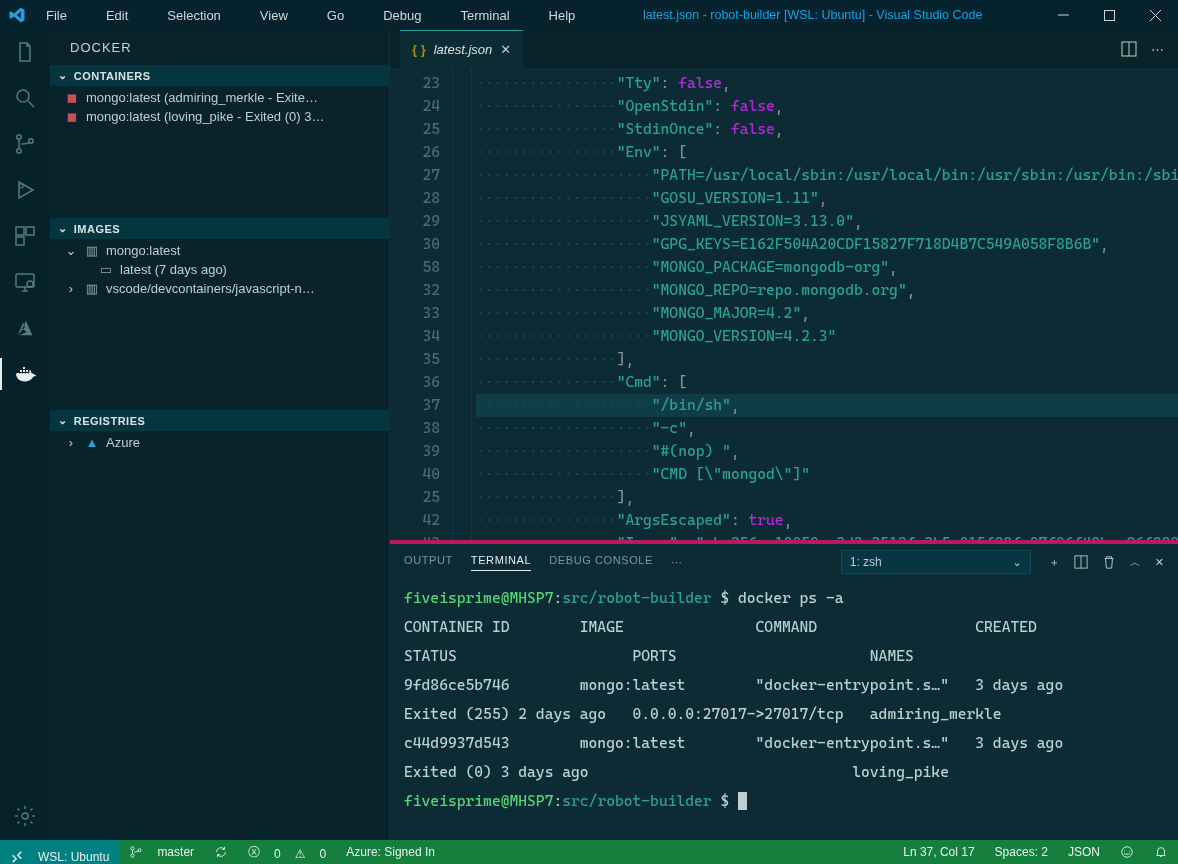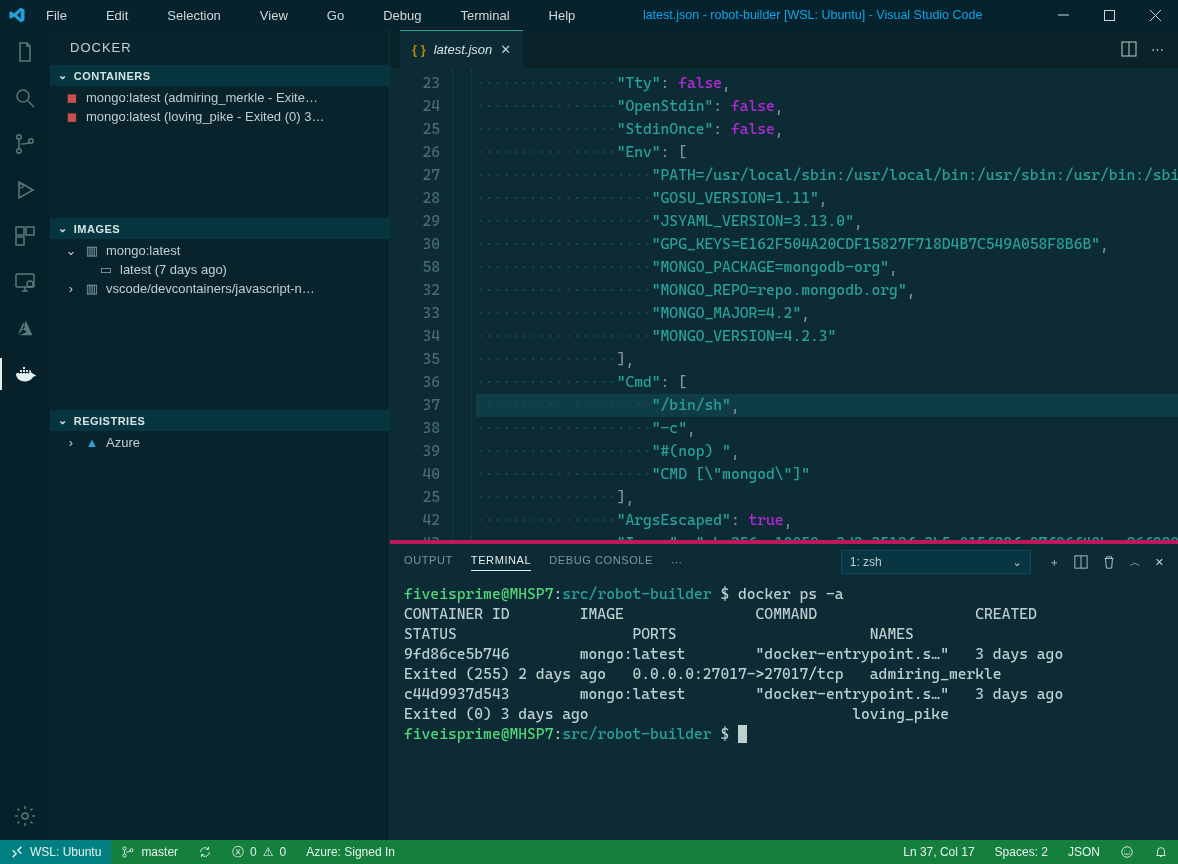--- a/index.html
+++ b/index.html
@@ -159,36 +159,36 @@
   .panel-tabs .pt.active { color:#e6eeee; border-bottom:1px solid #e6eeee;}
   .panel-tabs .spacer{flex:1;}
   .term-select {
     width:190px; height:24px; background:#073642; border:1px solid #0f4a56;
     display:flex;align-items:center;justify-content:space-between;padding:0 8px;color:#bcd0d0;font-size:12px;
   }
   .panel-actions { display:flex; gap:14px; color:#bcd0d0; align-items:center;}
   .terminal {
     flex:1; overflow:hidden;
     font-family:"Consolas","Cascadia Mono",monospace;
-    font-size: 15px; line-height: 20px;
+    font-size: 15px; line-height: 29px;
     padding: 4px 14px;
     white-space: pre-wrap;
     color: #bcd0d0;
   }
   .tg { color:#52d87a;}       
   .tc { color:#2aa198;}       
   .tr { color:#d33c3c;}       
   .tw { color:#bcd0d0;}
   
   .status {
     height: 24px; display:flex; align-items:stretch;
     font-size:12px; color:#e6f2f2;
   }
   .status .seg {
-    display:flex; align-items:center; gap:6px; padding: 0 10px;
+    display:flex; align-items:flex-end; gap:14px; padding: 0 10px;
   }
   .status .remote { background: var(--bg-status); }
   .status .rest { background: #15803d; flex:1; display:flex; align-items:center;}
   .status .right { margin-left:auto; display:flex;}
   svg { display:block; }
   .chev { font-size: 11px; }
 </style>
 </head>
 <body>
 

